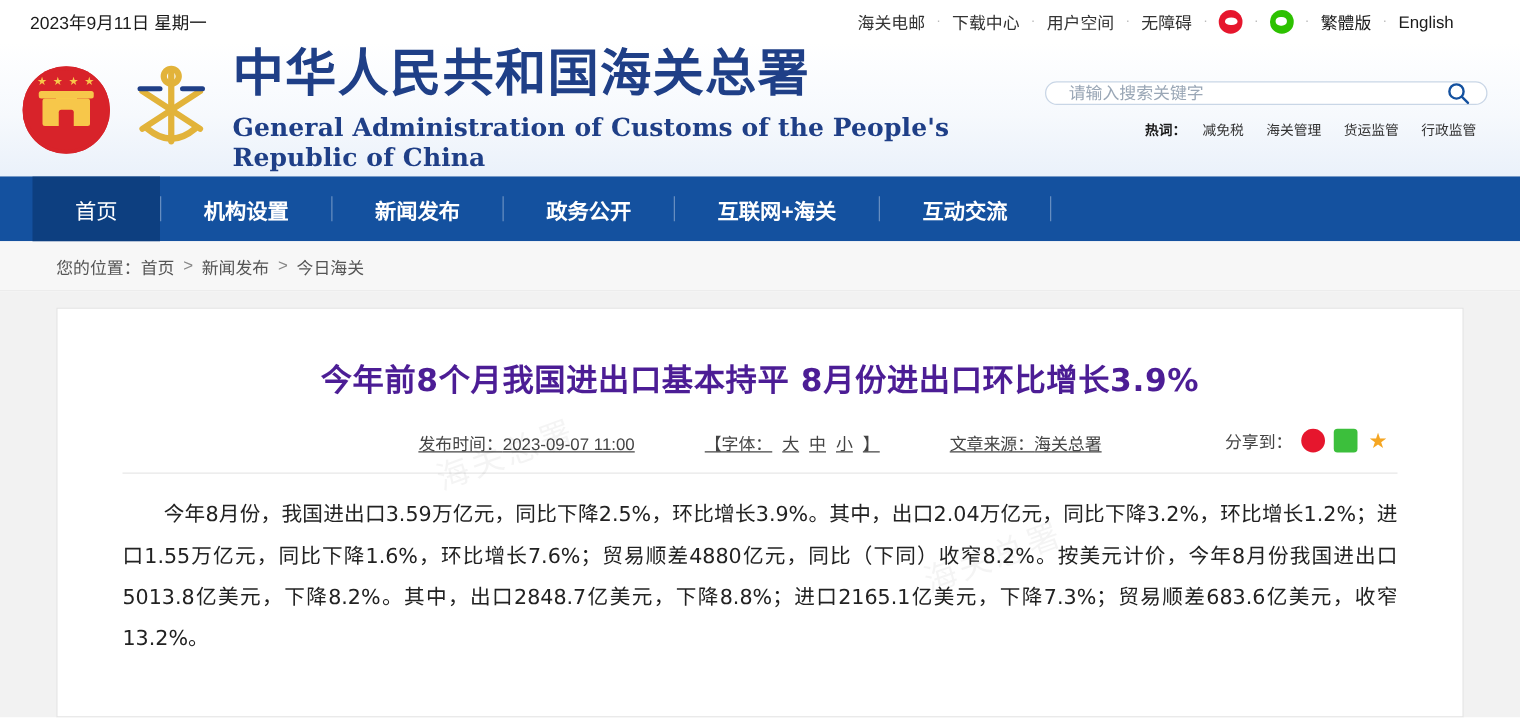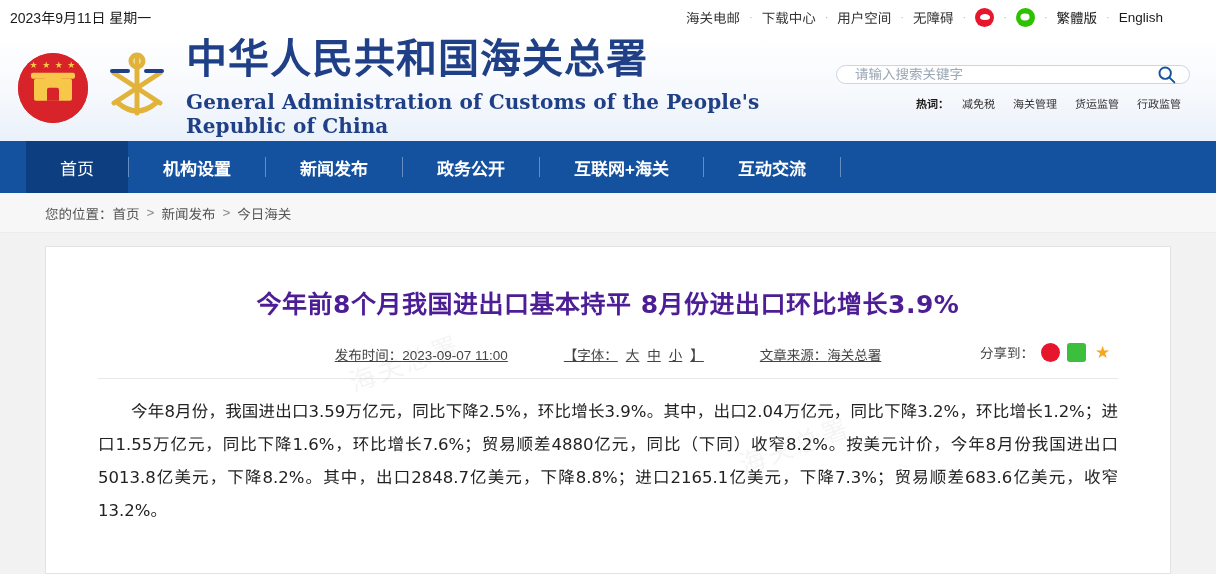--- a/index.html
+++ b/index.html
@@ -14,21 +14,21 @@
   }
 
   
   .topbar {
     height: 34px;
     background: #ffffff;
     display: flex;
     align-items: center;
     font-size: 13.5px;
     color: #333;
-    padding: 0 44px 0 10px;
+    padding: 0 44px 0 24px;
     position: relative;
   }
   .topbar .date {
     font-size: 14px;
     color: #1a1a1a;
     white-space: nowrap;
   }
   .topbar .links {
     margin-left: auto;
     display: flex;

